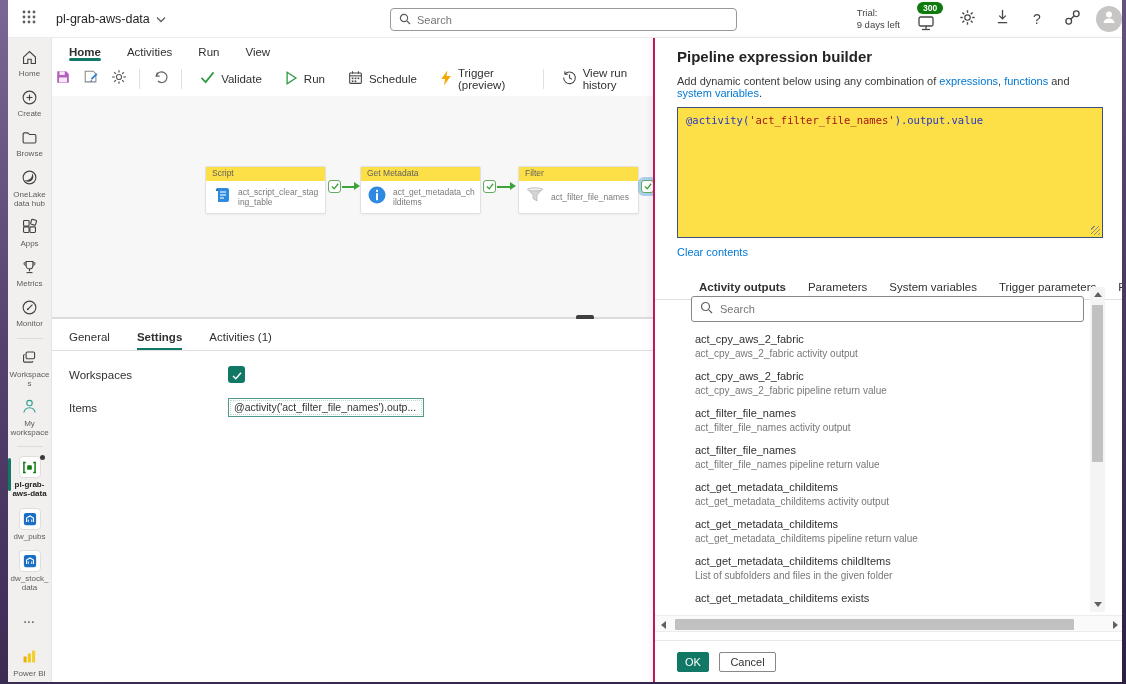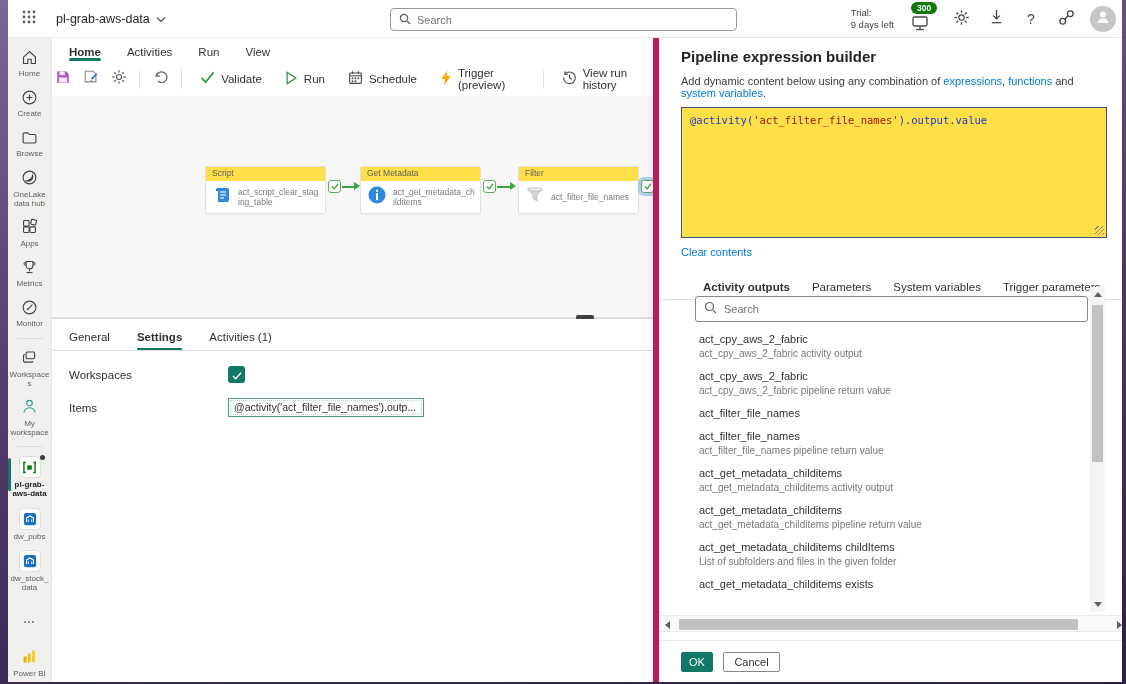--- a/index.html
+++ b/index.html
@@ -10,21 +10,21 @@
   .app { position:absolute; left:8px; top:0; width:1114px; height:682px; background:#fff; overflow:hidden; }
 
   
   .topbar { position:absolute; left:0; top:0; width:1114px; height:38px; background:#fff;
     border-bottom:1px solid #ececec; display:flex; align-items:center; }
   .waffle { width:42px; height:38px; display:flex; align-items:center; justify-content:center; cursor:pointer; }
   .app-title { display:flex; align-items:center; gap:6px; margin-left:6px; font-size:12.5px; color:#252423; cursor:pointer; }
   .top-search { position:absolute; left:382px; top:8px; width:347px; height:23px; border:1px solid #9a9896;
     border-radius:4px; background:#fff; display:flex; align-items:center; padding:0 8px; gap:6px; }
   .top-search input { border:none; outline:none; flex:1; font-size:11px; color:#333; font-family:"Liberation Sans",sans-serif; background:transparent; }
-  .top-right { position:absolute; right:6px; top:0; height:38px; display:flex; align-items:center; gap:13px; }
+  .top-right { position:absolute; right:0; top:0; height:38px; display:flex; align-items:center; gap:13px; }
   .trial { font-size:9.5px; color:#444; line-height:1.25; text-align:left; }
   .trial-icon-wrap { position:relative; width:30px; height:30px; }
   .badge-pill { position:absolute; top:-2px; left:4px; background:#0e7a0b; color:#fff; font-size:8.5px; font-weight:bold;
     padding:1px 6px; border-radius:8px; }
   .tb-icon { width:22px; height:22px; display:flex; align-items:center; justify-content:center; color:#484644; cursor:pointer; }
   .help-glyph { font-size:14px; color:#484644; }
   .avatar { width:26px; height:26px; border-radius:50%; background:#c8c6c4; display:flex; align-items:center; justify-content:center; cursor:pointer; }
 
   
   .sidebar { position:absolute; left:0; top:38px; width:44px; height:644px; background:#f1f0ef;
@@ -73,21 +73,21 @@
   .bp-tab.active { font-weight:bold; }
   .bp-tab.active::after { content:""; position:absolute; left:0; right:0; bottom:0; height:2.5px; background:#117865; }
   .bp-row { display:flex; align-items:center; margin-top:15px; padding-left:17px; }
   .bp-label { width:159px; font-size:11.5px; color:#323130; }
   .checkbox { width:17px; height:17px; background:#117865; border-radius:3px; display:flex; align-items:center; justify-content:center; cursor:pointer; }
   .items-field { width:196px; height:19px; border:1px solid #4f9a8c; outline:1px dotted #bcd8d2; outline-offset:-3px;
     background:#fefefe; font-size:10.5px; color:#333; padding:2px 5px; white-space:nowrap; overflow:hidden; cursor:text; }
 
   
   .panel { position:absolute; left:645px; top:38px; width:469px; height:644px; background:#fff;
-    border-left:6px solid #be185d; box-shadow:-3px 0 6px rgba(0,0,0,.05); overflow:hidden; }
+    border-left:2px solid #be185d; box-shadow:-3px 0 6px rgba(0,0,0,.05); overflow:hidden; }
   .p-title { font-size:15px; font-weight:bold; color:#252423; margin:10px 0 0 22px; }
   .p-desc { font-size:11px; color:#3b3a39; margin:10px 22px 0 22px; }
   .p-desc a { color:#0078d4; text-decoration:none; cursor:pointer; }
   .expr-box { position:relative; margin:8px 22px 0 22px; width:426px; height:131px; border:1px solid #414e82;
     background:#fde047; padding:6px 8px; font-family:"DejaVu Sans Mono", monospace; font-size:10.5px; cursor:text; }
   .expr-box .fn { color:#2438c8; } .expr-box .str { color:#a31515; }
   .resize-grip { position:absolute; right:2px; bottom:2px; width:9px; height:9px;
     background:repeating-linear-gradient(135deg, transparent 0 2px, #8a8886 2px 3px); cursor:nwse-resize; }
   .clear-link { font-size:11px; color:#0078d4; margin:8px 0 0 22px; display:inline-block; cursor:pointer; }
   .p-tabs { display:flex; gap:22px; padding-left:44px; margin-top:16px; height:24px; align-items:flex-end;
@@ -597,20 +597,21 @@
         <div class="out-item">
           <div class="out-title">act_cpy_aws_2_fabric</div>
           <div class="out-sub">act_cpy_aws_2_fabric activity output</div>
         </div>
         <div class="out-item">
           <div class="out-title">act_cpy_aws_2_fabric</div>
           <div class="out-sub">act_cpy_aws_2_fabric pipeline return value</div>
         </div>
         <div class="out-item">
           <div class="out-title">act_filter_file_names</div>
+          <div class="out-sub">act_filter_file_names activity output</div>
         </div>
         <div class="out-item">
           <div class="out-title">act_filter_file_names</div>
           <div class="out-sub">act_filter_file_names pipeline return value</div>
         </div>
         <div class="out-item">
           <div class="out-title">act_get_metadata_childitems</div>
           <div class="out-sub">act_get_metadata_childitems activity output</div>
         </div>
         <div class="out-item">

